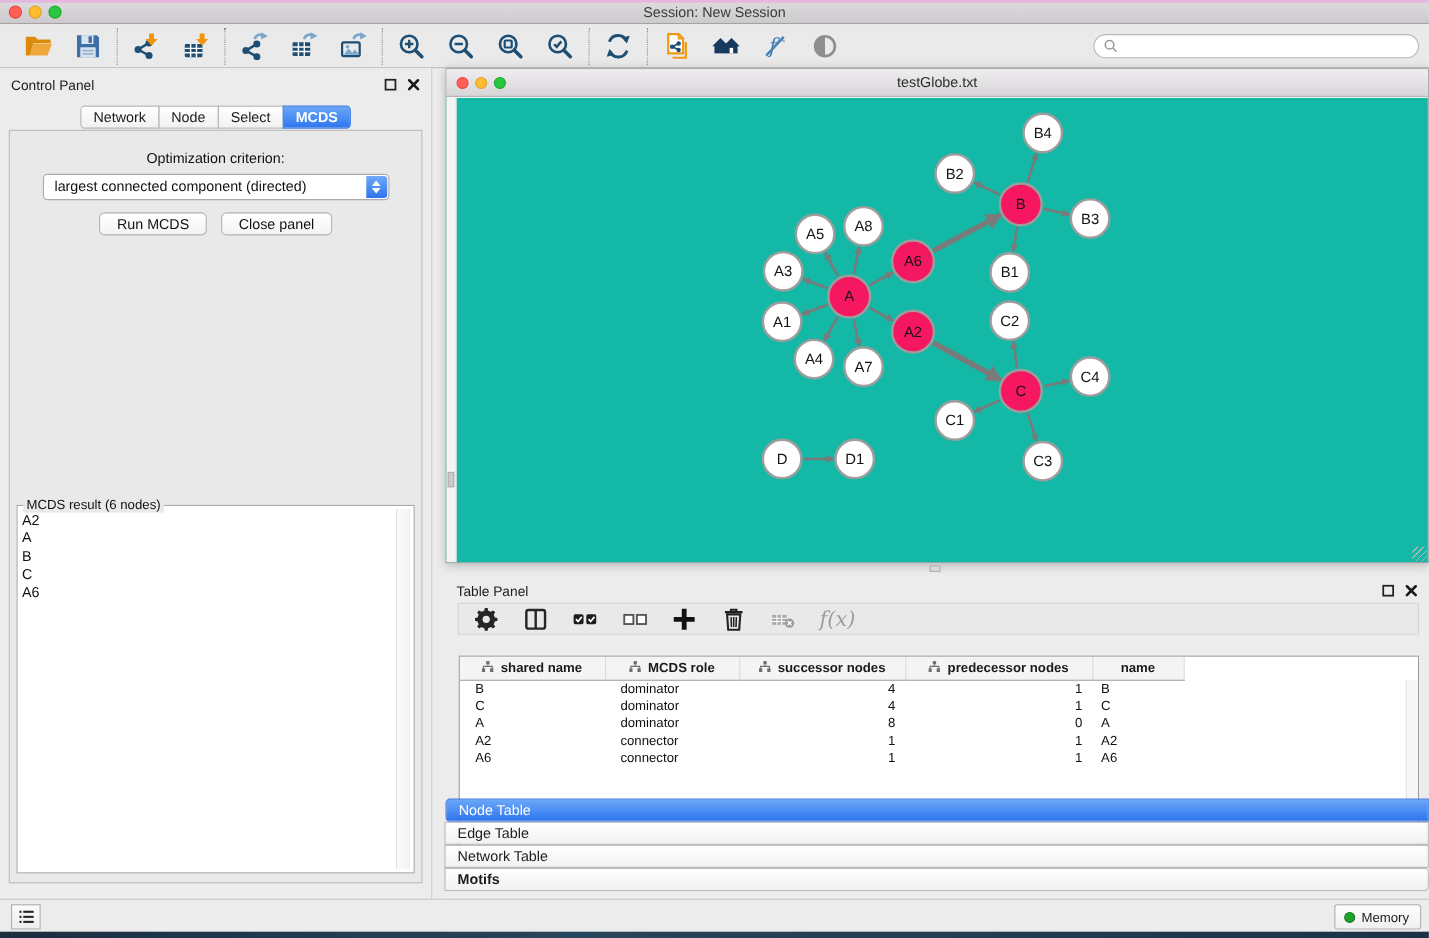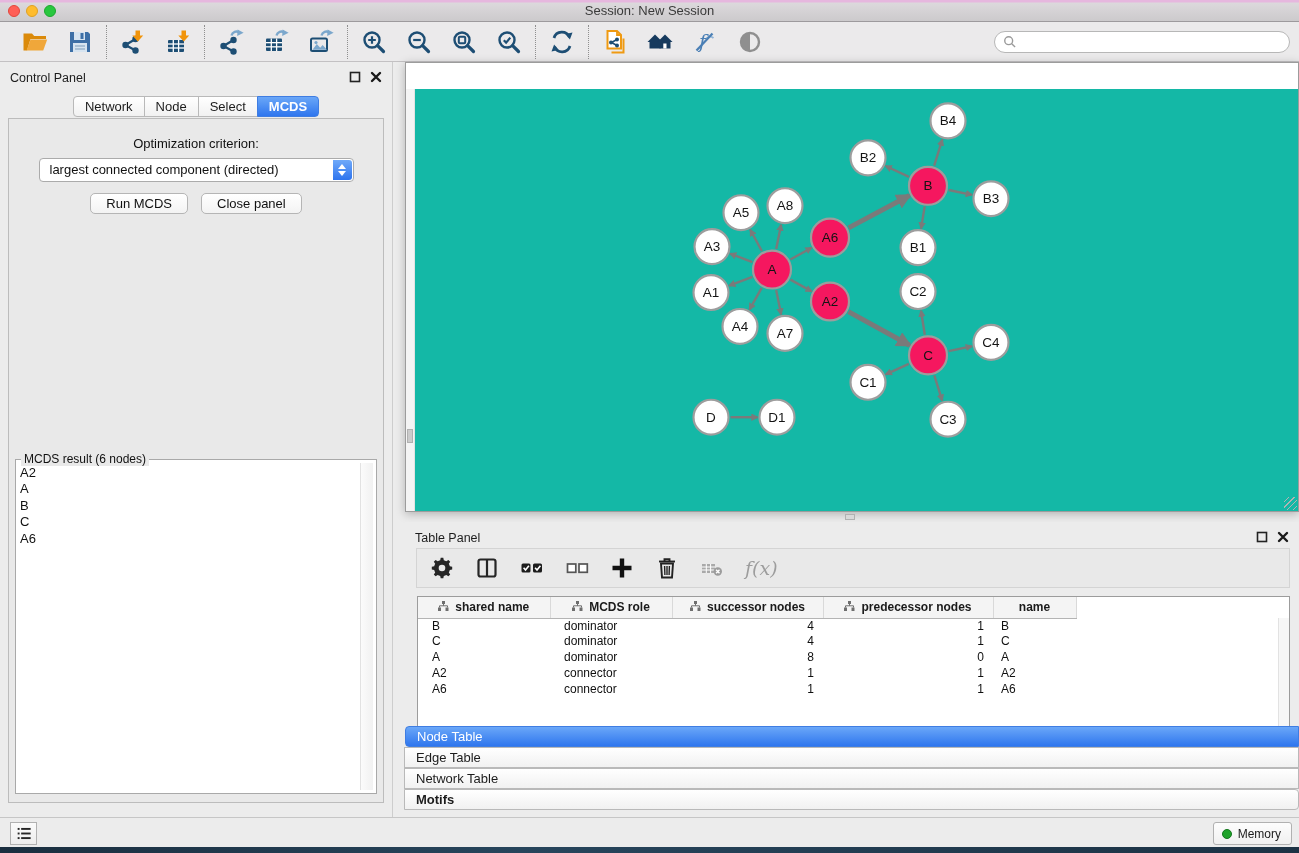--- a/index.html
+++ b/index.html
@@ -80,21 +80,21 @@
   #nw-grip { position:absolute; right:1px; bottom:1px; width:13px; height:13px;
     background:repeating-linear-gradient(135deg, transparent 0 3px, #b3b3b3 3px 4px); }
   #graph-svg { position:absolute; inset:0; width:100%; height:100%; }
 
   
   #split-grip { position:absolute; left:845px; top:514px; width:10px; height:6px;
     background:#d9d9d9; border:1px solid #b1b1b1; }
 
   
   #table-panel { position:absolute; left:405px; top:522px; width:894px; height:295px; background:#ececec; }
-  #tp-toolbar { position:absolute; left:11px; right:9px; top:26px; height:40px; background:#e9e9e9;
+  #tp-toolbar { position:absolute; left:11px; right:9px; top:26px; height:29px; background:#e9e9e9;
     border:1px solid #d4d4d4; display:flex; align-items:center; gap:21px; padding:0 13px; }
   .tp-btn { width:24px; height:24px; background:none; border:none; padding:0; }
   .tp-btn svg { width:24px; height:24px; display:block; }
   .fx-text { font-family:"DejaVu Serif", serif; font-style:italic; font-size:19px; color:#9d9d9d; }
   #tp-table-wrap { position:absolute; left:12px; right:9px; top:74px; bottom:33px;
     background:#fff; border:1px solid #9c9c9c; overflow:hidden; }
   #node-table { width:100%; border-collapse:collapse; table-layout:fixed; }
   #node-table th { height:21px; background:#f4f4f4; border-bottom:1px solid #b4b4b4;
     border-right:1px solid #d9d9d9; font-weight:bold; font-size:12px; color:#1a1a1a; }
   #node-table th.filler { background:#fff; border:none; }
@@ -343,20 +343,28 @@
             <div class="result-item">B</div>
             <div class="result-item">C</div>
             <div class="result-item">A6</div>
           </div>
         <div id="result-scroll"></div>
       </div>
     </div>
   </div>
 
   <div id="net-window">
+    <div id="nw-titlebar">
+      <div class="lights">
+        <span class="light red"></span>
+        <span class="light yellow"></span>
+        <span class="light green"></span>
+      </div>
+      <div id="nw-title">testGlobe.txt</div>
+    </div>
     <div id="nw-canvas">
       <svg id="graph-svg" viewBox="0 0 892 423" preserveAspectRatio="none">
           <defs>
             <marker id="arrowhead" viewBox="0 0 4 4" refX="3.3" refY="2" markerWidth="3.1" markerHeight="3.1" orient="auto" markerUnits="strokeWidth">
               <path d="M0 0L4 2L0 4Z" fill="#7a7a7a"></path>
             </marker>
           </defs>
           <line x1="356.0" y1="162.6" x2="344.3" y2="141.1" stroke="#7a7a7a" stroke-width="2.4" marker-end="url(#arrowhead)"></line>
           <line x1="370.2" y1="160.4" x2="375.1" y2="136.1" stroke="#7a7a7a" stroke-width="2.4" marker-end="url(#arrowhead)"></line>
           <line x1="346.4" y1="173.5" x2="324.2" y2="165.0" stroke="#7a7a7a" stroke-width="2.4" marker-end="url(#arrowhead)"></line>

